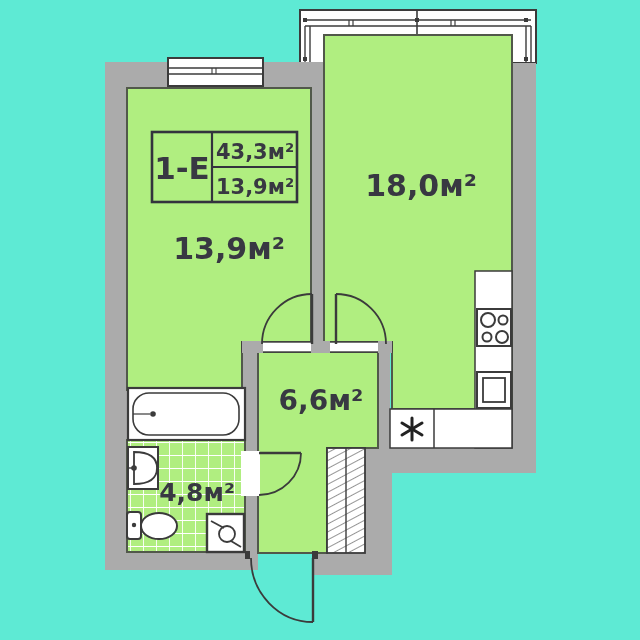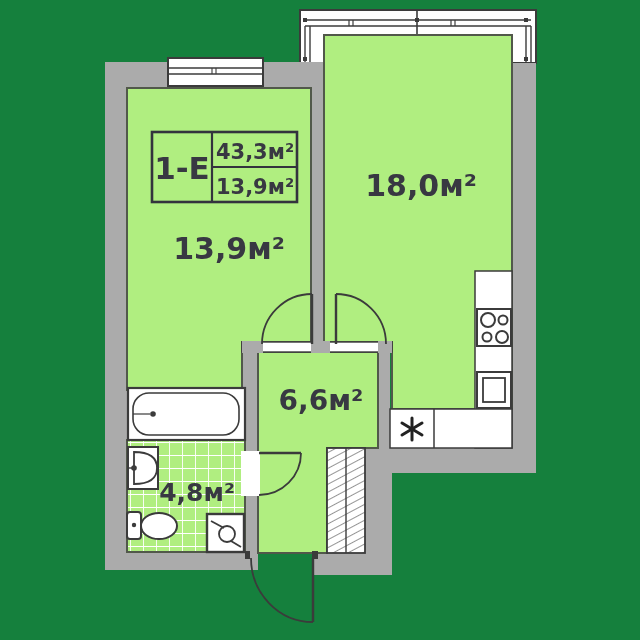--- a/index.html
+++ b/index.html
@@ -1,16 +1,16 @@
 <!DOCTYPE html>
 <html><head>
 <meta charset="utf-8">
 <style>
   html,body{margin:0;padding:0;background:#ffffff;}
-  .canvas{position:relative;width:640px;height:640px;background:#15803d;overflow:hidden;
+  .canvas{position:relative;width:640px;height:640px;background:#5eead4;overflow:hidden;
           font-family:"DejaVu Sans", sans-serif;}
   svg{display:block;}
   text{font-family:"DejaVu Sans", sans-serif;font-weight:700;fill:#383842;}
   .room-outline{fill:#b0ee80;stroke:#51584a;stroke-width:2;}
   .wall{fill:#ababab;}
   .dark{stroke:#3b3b3b;}
 </style>
 </head>
 <body>
 

